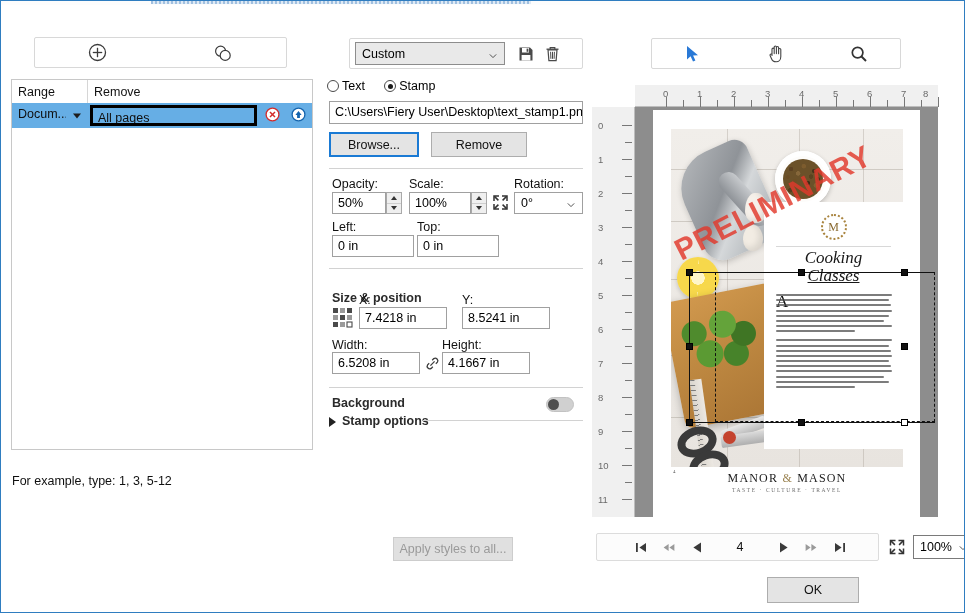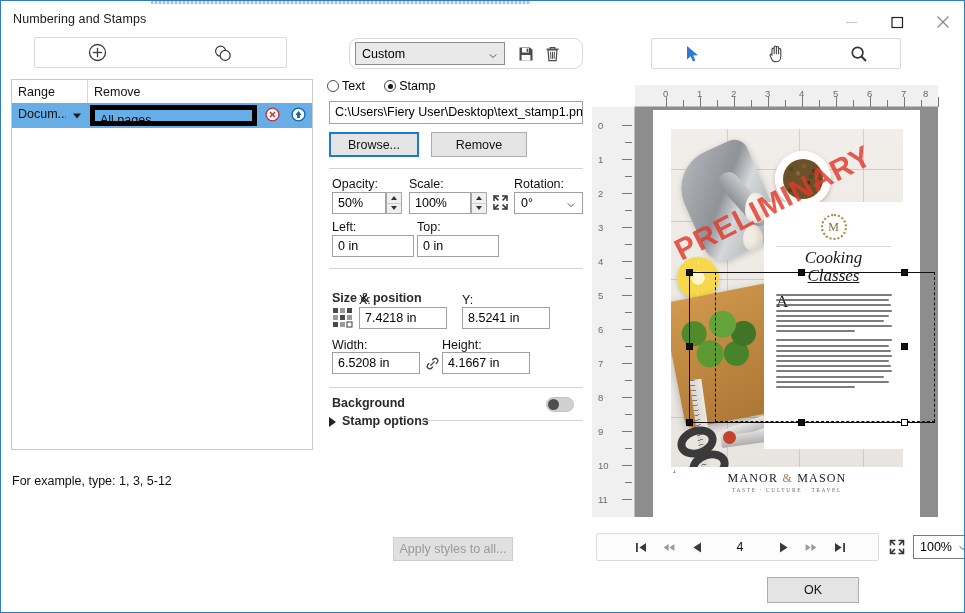--- a/index.html
+++ b/index.html
@@ -88,42 +88,42 @@
   .caret-dn {
     position: absolute; right: 6px; top: 50%; transform: translateY(-50%);
     width: 0; height: 0; border-left: 4.5px solid transparent;
     border-right: 4.5px solid transparent; border-top: 5px solid #222;
   }
   .range-cell { position: relative; padding-left: 0 !important; }
   .range-inner {
     margin: 0 2px; height: 21px; line-height: 21px; padding-left: 5px;
     white-space: nowrap; overflow: hidden;
   }
-  .range-inner.boxed { border: 5px solid #000000; background: transparent; }
+  .range-inner.boxed { border: 3px solid #000000; background: transparent; }
   .ellip { position: absolute; right: 6px; bottom: 1px; font-size: 12px; color: #333; letter-spacing: 1px; }
 
   tr.sel td { background: #66aee5; color: #0f0f0f; }
   tr.sel .caret-dn { border-top-color: #1d1d1d; }
   tr.sel .type-cell { border-right-color: #66aee5; }
 
   .iconcell { text-align: center; border-left: 1px solid #e2e2e2; }
   .iconcell.nosep { border-left: none; }
 
   .helptext {
     position: absolute; left: 11px; top: 424px; width: 300px;
     font-size: 12.5px; color: #101010; line-height: 16px;
   }
   .helptext .p2 { margin-top: 14px; }
 
   
   .mid-panel { position: absolute; left: 320px; top: 34px; width: 270px; height: 490px; }
 
   .preset-row {
     position: absolute; left: 28px; top: 3px; width: 234px; height: 31px;
-    border: 1px solid #d8d8d8; background: #fff; border-radius: 9px;
+    border: 1px solid #d8d8d8; background: #fff; border-radius: 2px;
     display: flex; align-items: center;
   }
   .combo {
     position: relative; height: 23px; border: 1px solid #8d8d8d; background: #e9e9e9;
     display: flex; align-items: center; padding-left: 6px; font-size: 12.5px;
   }
   .combo .chev {
     position: absolute; right: 7px; top: 50%; margin-top: -2px;
     width: 8px; height: 8px;
   }
@@ -423,40 +423,20 @@
 </style>
 </head>
 <body>
 
 <div id="root">
 
   <div class="behind-strip">
     <div class="bar"></div>
   </div>
 
-  <div class="titlebar">
-    <div class="title-text">Numbering and Stamps</div>
-
-    <div class="wctrl min">
-      <svg width="13" height="13" viewBox="0 0 13 13">
-          <line x1="1" y1="6.5" x2="12" y2="6.5" stroke="#c9c9c9" stroke-width="1.2"></line>
-        </svg>
-    </div>
-    <div class="wctrl max">
-      <svg width="13" height="13" viewBox="0 0 13 13">
-          <rect x="1" y="1.5" width="10.5" height="10" fill="none" stroke="#222" stroke-width="1.2"></rect>
-        </svg>
-    </div>
-    <div class="wctrl close">
-      <svg width="14" height="14" viewBox="0 0 14 14">
-          <line x1="1.5" y1="1.5" x2="12.5" y2="12.5" stroke="#8a8a8a" stroke-width="1.3"></line>
-          <line x1="12.5" y1="1.5" x2="1.5" y2="12.5" stroke="#8a8a8a" stroke-width="1.3"></line>
-        </svg>
-    </div>
-  </div>
 
   <div class="left-panel">
 
     <div class="addbar">
       <div>
         <svg width="19" height="19" viewBox="0 0 19 19">
           <circle cx="9.5" cy="9.5" r="8" fill="none" stroke="#3b3b3b" stroke-width="1.3"></circle>
           <line x1="9.5" y1="4.8" x2="9.5" y2="14.2" stroke="#3b3b3b" stroke-width="1.3"></line>
           <line x1="4.8" y1="9.5" x2="14.2" y2="9.5" stroke="#3b3b3b" stroke-width="1.3"></line>
         </svg>

